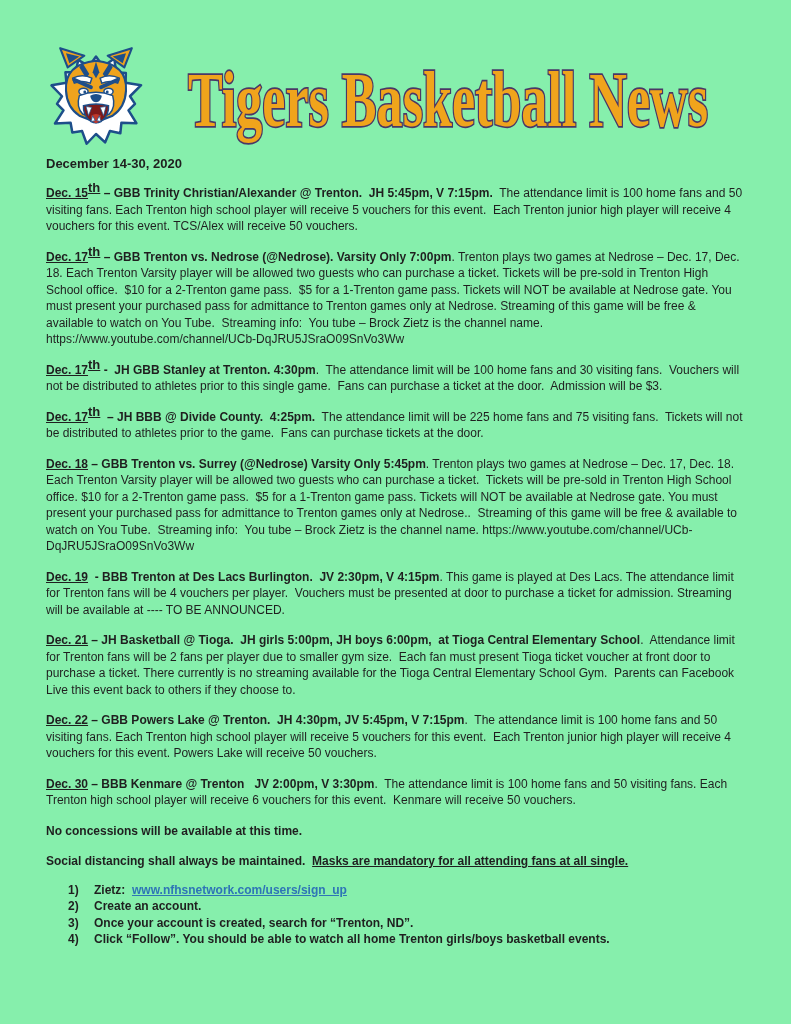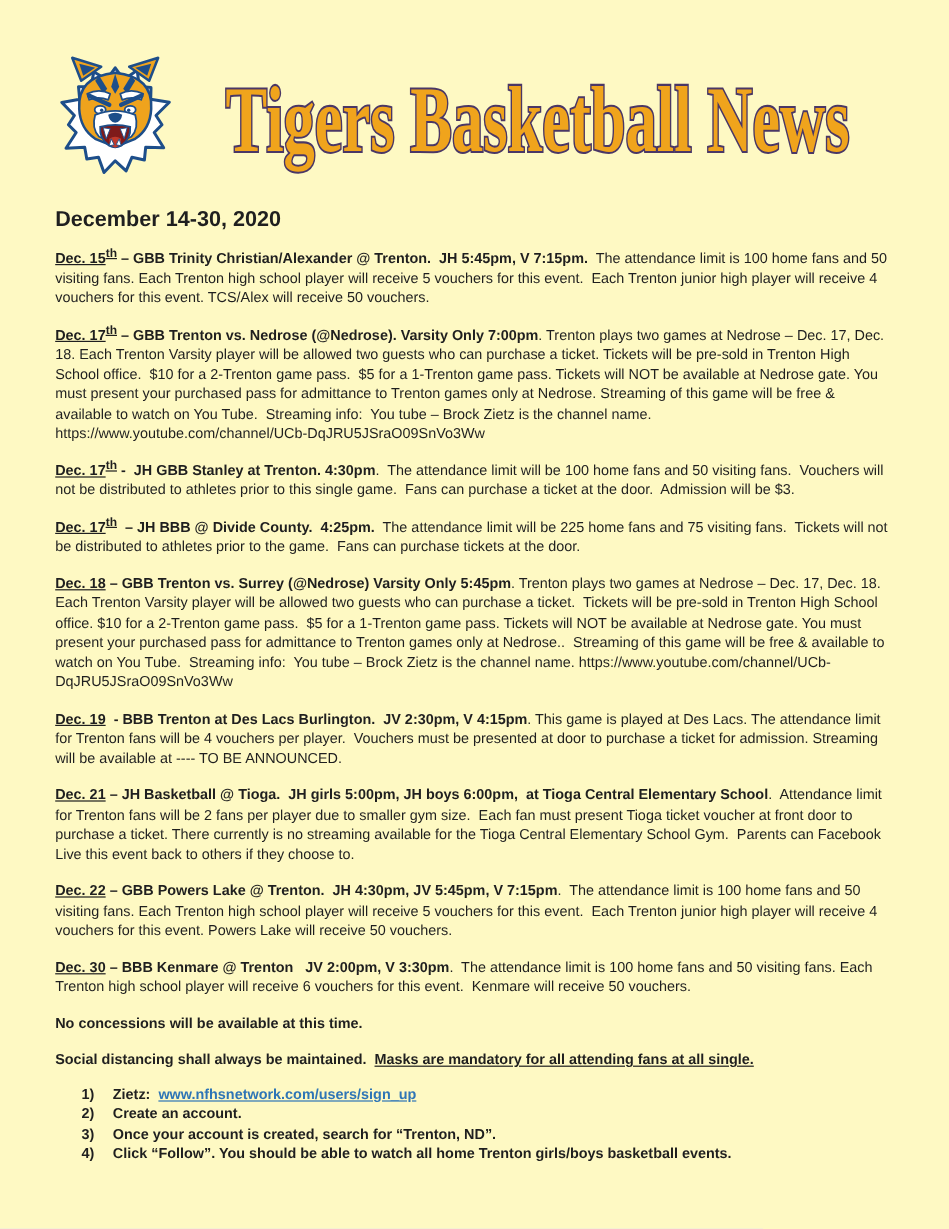--- a/index.html
+++ b/index.html
@@ -1,50 +1,50 @@
 <!DOCTYPE html>
 <html style="--title_gold: #F0A41C; --title_outline: #4A3766; --navy: #1D4E8A; --gold: #EFA31D; --red: #C0392B; --maroon: #7E1A1A; --link: #2E75B6; --text: #1f1f1f;"><head>
 <meta charset="utf-8">
 <style>
   html,body{margin:0;padding:0;background:#e8e8e8;}
   .page{
     position:relative;
     width:791px;height:1024px;
     margin:0 auto;
-    background:#fef9c3;
+    background:#86efac;
     overflow:hidden;
     font-family:"Liberation Sans", sans-serif;
     color:var(--text,#1f1f1f);
   }
   .header{position:relative;height:150px;}
   .logo-svg{position:absolute;left:46px;top:38px;}
   .title-svg{position:absolute;left:183px;top:48px;}
   .title-text{
     font-family:"Liberation Serif", serif;
     font-weight:bold;
     fill:var(--title_gold,#F0A41C);
     stroke:var(--title_outline,#4A3766);
     stroke-width:2;
     paint-order:stroke fill;
   }
   .date-line{
-    margin:22px 46px 14px 46px;
-    font-size:18px;
+    margin:6px 46px 14px 46px;
+    font-size:13px;
     font-weight:bold;
   }
   .body-col{padding:0 46px;}
   .para{
     margin:0 0 14px 0;
     font-size:12px;
     line-height:16.5px;
     white-space:pre-wrap;
   }
   .b{font-weight:bold;}
   .u{text-decoration:underline;text-decoration-thickness:1px;}
-  .sup{font-size:10px;vertical-align:super;line-height:0;}
+  .sup{font-size:13px;vertical-align:super;line-height:0;}
   .link{color:var(--link,#2E75B6);text-decoration:underline;font-weight:bold;cursor:pointer;}
   .list{margin-top:-2px;}
   .list-item{
     display:flex;
     margin-left:22px;
     font-size:12px;
     line-height:16.5px;
     font-weight:bold;
   }
   .num{width:26px;flex:0 0 26px;}
@@ -103,21 +103,21 @@
     <svg class="title-svg" width="530" height="104" viewBox="0 0 530 104" aria-hidden="false">
       <text class="title-text" x="265" y="46" text-anchor="middle" textLength="520" lengthAdjust="spacingAndGlyphs" font-size="46" transform="scale(1,1.7)">Tigers Basketball News</text>
     </svg>
   </div>
 
   <div class="date-line">December 14-30, 2020</div>
 
   <div class="body-col">
       <p class="para"><span class="b u">Dec. 15</span><span class="b u sup">th</span><span class="b"> – GBB Trinity Christian/Alexander @ Trenton.  JH 5:45pm, V 7:15pm.</span><span>  The attendance limit is 100 home fans and 50 visiting fans. Each Trenton high school player will receive 5 vouchers for this event.  Each Trenton junior high player will receive 4 vouchers for this event. TCS/Alex will receive 50 vouchers.</span></p>
       <p class="para"><span class="b u">Dec. 17</span><span class="b u sup">th</span><span class="b"> – GBB Trenton vs. Nedrose (@Nedrose). Varsity Only 7:00pm</span><span>. Trenton plays two games at Nedrose – Dec. 17, Dec. 18. Each Trenton Varsity player will be allowed two guests who can purchase a ticket. Tickets will be pre-sold in Trenton High School office.  $10 for a 2-Trenton game pass.  $5 for a 1-Trenton game pass. Tickets will NOT be available at Nedrose gate. You must present your purchased pass for admittance to Trenton games only at Nedrose. Streaming of this game will be free &amp; available to watch on You Tube.  Streaming info:  You tube – Brock Zietz is the channel name. https://www.youtube.com/channel/UCb-DqJRU5JSraO09SnVo3Ww</span></p>
-      <p class="para"><span class="b u">Dec. 17</span><span class="b u sup">th</span><span class="b"> -  JH GBB Stanley at Trenton. 4:30pm</span><span>.  The attendance limit will be 100 home fans and 50 visiting fans.  Vouchers will not be distributed to athletes prior to this single game.  Fans can purchase a ticket at the door.  Admission will be $3.</span></p>
+      <p class="para"><span class="b u">Dec. 17</span><span class="b u sup">th</span><span class="b"> -  JH GBB Stanley at Trenton. 4:30pm</span><span>.  The attendance limit will be 100 home fans and 30 visiting fans.  Vouchers will not be distributed to athletes prior to this single game.  Fans can purchase a ticket at the door.  Admission will be $3.</span></p>
       <p class="para"><span class="b u">Dec. 17</span><span class="b u sup">th</span><span class="b">  – JH BBB @ Divide County.  4:25pm.</span><span>  The attendance limit will be 225 home fans and 75 visiting fans.  Tickets will not be distributed to athletes prior to the game.  Fans can purchase tickets at the door.</span></p>
       <p class="para"><span class="b u">Dec. 18</span><span class="b"> – GBB Trenton vs. Surrey (@Nedrose) Varsity Only 5:45pm</span><span>. Trenton plays two games at Nedrose – Dec. 17, Dec. 18. Each Trenton Varsity player will be allowed two guests who can purchase a ticket.  Tickets will be pre-sold in Trenton High School office. $10 for a 2-Trenton game pass.  $5 for a 1-Trenton game pass. Tickets will NOT be available at Nedrose gate. You must present your purchased pass for admittance to Trenton games only at Nedrose..  Streaming of this game will be free &amp; available to watch on You Tube.  Streaming info:  You tube – Brock Zietz is the channel name. https://www.youtube.com/channel/UCb-DqJRU5JSraO09SnVo3Ww</span></p>
       <p class="para"><span class="b u">Dec. 19</span><span class="b">  - BBB Trenton at Des Lacs Burlington.  JV 2:30pm, V 4:15pm</span><span>. This game is played at Des Lacs. The attendance limit for Trenton fans will be 4 vouchers per player.  Vouchers must be presented at door to purchase a ticket for admission. Streaming will be available at ---- TO BE ANNOUNCED.</span></p>
       <p class="para"><span class="b u">Dec. 21</span><span class="b"> – JH Basketball @ Tioga.  JH girls 5:00pm, JH boys 6:00pm,  at Tioga Central Elementary School</span><span>.  Attendance limit for Trenton fans will be 2 fans per player due to smaller gym size.  Each fan must present Tioga ticket voucher at front door to purchase a ticket. There currently is no streaming available for the Tioga Central Elementary School Gym.  Parents can Facebook Live this event back to others if they choose to.</span></p>
       <p class="para"><span class="b u">Dec. 22</span><span class="b"> – GBB Powers Lake @ Trenton.  JH 4:30pm, JV 5:45pm, V 7:15pm</span><span>.  The attendance limit is 100 home fans and 50 visiting fans. Each Trenton high school player will receive 5 vouchers for this event.  Each Trenton junior high player will receive 4 vouchers for this event. Powers Lake will receive 50 vouchers.</span></p>
       <p class="para"><span class="b u">Dec. 30</span><span class="b"> – BBB Kenmare @ Trenton   JV 2:00pm, V 3:30pm</span><span>.  The attendance limit is 100 home fans and 50 visiting fans. Each Trenton high school player will receive 6 vouchers for this event.  Kenmare will receive 50 vouchers.</span></p>
       <p class="para"><span class="b">No concessions will be available at this time.</span></p>
       <p class="para"><span class="b">Social distancing shall always be maintained.  </span><span class="b u">Masks are mandatory for all attending fans at all single.</span><br></p>
       <div class="list">
         <div class="list-item">

